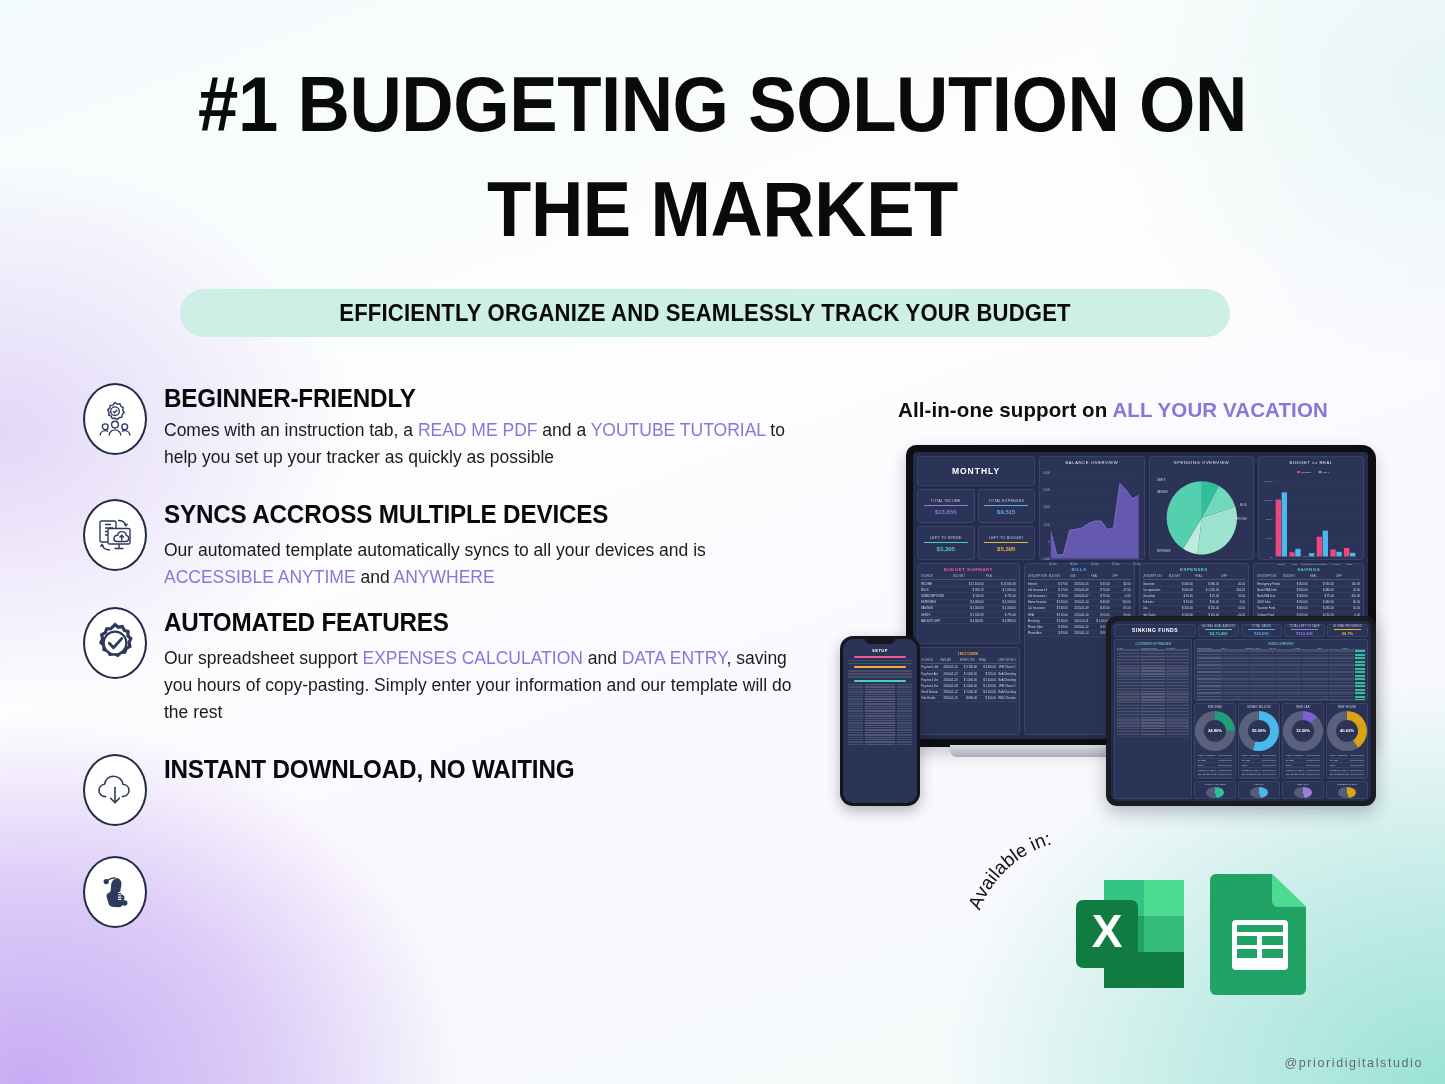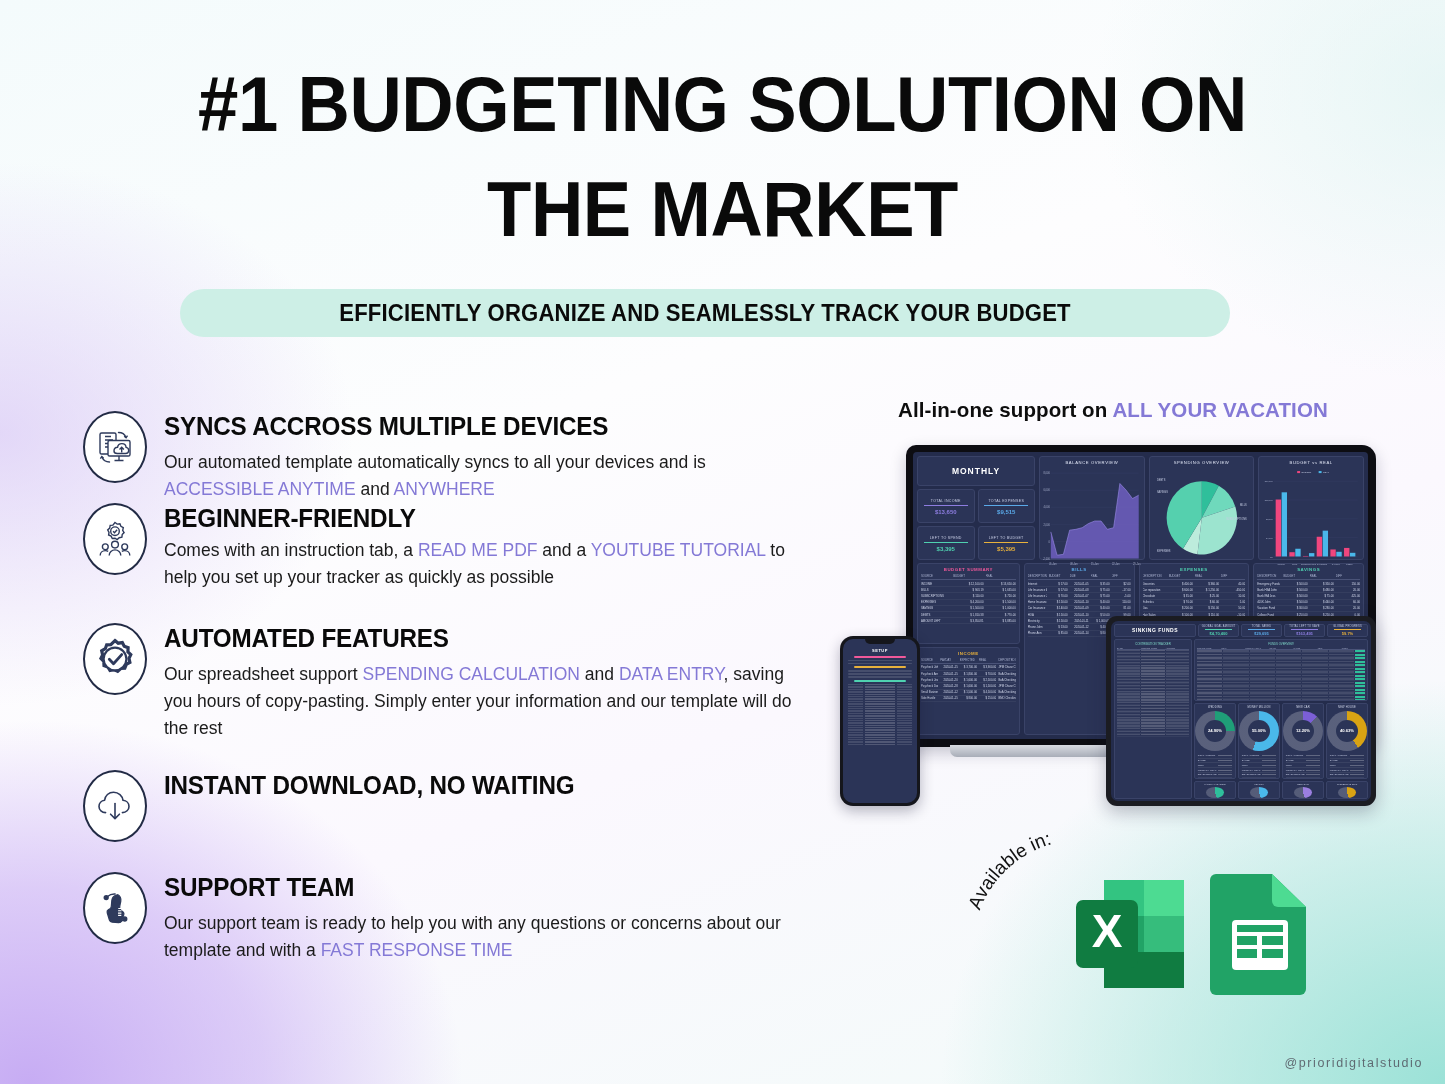--- a/index.html
+++ b/index.html
@@ -67,21 +67,21 @@
     font-weight: 800; font-size: 25px; letter-spacing: -0.2px;
     color: #0a0a0a; margin-bottom: 4px; transform: scaleX(0.97);
     transform-origin: left center;
   }
   .fbody { font-size: 17.5px; line-height: 1.52; color: #1b1b1b; }
   .hl { color: #8479d6; }
 
   
   .feature.f1 { margin-top: 0; }
   .feature.f2 { margin-top: 28px; }
-  .feature.f3 { margin-top: 32px; }
+  .feature.f3 { margin-top: 16px; }
   .feature.f4 { margin-top: 28px; }
   .feature.f5 { margin-top: 28px; }
   .feature.f2 .fhead, .feature.f3 .fhead, .feature.f5 .fhead { margin-bottom: 8px; }
 
   
   .right-head {
     position: absolute; left: 898px; top: 398px;
     font-weight: 800; font-size: 20.5px; color: #0d0d0d; letter-spacing: 0.1px;
   }
   .right-head .hl2 { color: #8479d6; }
@@ -201,20 +201,44 @@
   <span class="l1">#1 BUDGETING SOLUTION ON</span>
   <span class="l2">THE MARKET</span>
 </div>
 
 <div class="subtitle-banner">
   <span>EFFICIENTLY ORGANIZE AND SEAMLESSLY TRACK YOUR BUDGET</span>
 </div>
 
 <div class="features">
 
+  <div class="feature f1">
+    <div class="ficon">
+      <div class="oval">
+        <svg width="40" height="42" viewBox="0 0 40 42">
+          <g fill="none" stroke="#2e3a5c" stroke-width="1.4">
+            <path d="M20 4.5l2.2 1.6 2.7-.3 1 2.5 2.4 1.3-.6 2.7 1.4 2.3-1.9 1.9-.3 2.7-2.7.5-2 1.9-2.2-1.4-2.7.3-1.2-2.4-2.5-1.1.4-2.7-1.3-2.4 2-1.8.5-2.7 2.7-.3z"></path>
+            <circle cx="20" cy="13.2" r="4.3"></circle>
+            <path d="M18.1 13.3l1.4 1.5 2.6-3"></path>
+            <circle cx="20" cy="26.6" r="3.4"></circle>
+            <path d="M14.2 37.5c0-3.3 2.6-5.6 5.8-5.6s5.8 2.3 5.8 5.6"></path>
+            <circle cx="10.3" cy="28.8" r="2.9"></circle>
+            <path d="M5.2 37.5c0-2.9 2.3-4.9 5.1-4.9 1.1 0 2.1.3 2.9.8"></path>
+            <circle cx="29.7" cy="28.8" r="2.9"></circle>
+            <path d="M34.8 37.5c0-2.9-2.3-4.9-5.1-4.9-1.1 0-2.1.3-2.9.8"></path>
+          </g>
+        </svg>
+      </div>
+    </div>
+    <div class="ftext">
+      <div class="fhead">BEGINNER-FRIENDLY</div>
+      <div class="fbody"><span>Comes with an instruction tab, a </span><span class="hl">READ ME PDF</span><span> and a </span><span class="hl">YOUTUBE TUTORIAL</span><span> to help you set up your tracker as quickly as possible</span></div>
+    </div>
+  </div>
+
   <div class="feature f2">
     <div class="ficon">
       <div class="oval">
         <svg width="42" height="42" viewBox="0 0 42 42">
           <g fill="none" stroke="#2e3a5c" stroke-width="1.4">
             <rect x="6" y="7" width="16" height="21" rx="1.6"></rect>
             <path d="M11 10.5h6M11 14h8M11 17.5h8M11 21h6"></path>
             <rect x="14" y="14.5" width="22" height="15.5" rx="1.6" fill="#ffffff"></rect>
             <path d="M25 30v4M20.5 34.5h9"></path>
             <path d="M20 25c0-2.2 1.6-3.8 3.6-3.8.3-2.2 2.2-3.6 4.3-3.6 2.2 0 4 1.6 4.2 3.8 1.6.3 2.6 1.6 2.6 3.1 0 1.8-1.4 3-3.2 3h-8.3c-1.8 0-3.2-1.2-3.2-2.5z" fill="#ffffff"></path>
@@ -226,59 +250,35 @@
           </g>
         </svg>
       </div>
     </div>
     <div class="ftext">
       <div class="fhead">SYNCS ACCROSS MULTIPLE DEVICES</div>
       <div class="fbody"><span>Our automated template automatically syncs to all your devices and is </span><span class="hl">ACCESSIBLE ANYTIME</span><span> and </span><span class="hl">ANYWHERE</span></div>
     </div>
   </div>
 
-  <div class="feature f1">
-    <div class="ficon">
-      <div class="oval">
-        <svg width="40" height="42" viewBox="0 0 40 42">
-          <g fill="none" stroke="#2e3a5c" stroke-width="1.4">
-            <path d="M20 4.5l2.2 1.6 2.7-.3 1 2.5 2.4 1.3-.6 2.7 1.4 2.3-1.9 1.9-.3 2.7-2.7.5-2 1.9-2.2-1.4-2.7.3-1.2-2.4-2.5-1.1.4-2.7-1.3-2.4 2-1.8.5-2.7 2.7-.3z"></path>
-            <circle cx="20" cy="13.2" r="4.3"></circle>
-            <path d="M18.1 13.3l1.4 1.5 2.6-3"></path>
-            <circle cx="20" cy="26.6" r="3.4"></circle>
-            <path d="M14.2 37.5c0-3.3 2.6-5.6 5.8-5.6s5.8 2.3 5.8 5.6"></path>
-            <circle cx="10.3" cy="28.8" r="2.9"></circle>
-            <path d="M5.2 37.5c0-2.9 2.3-4.9 5.1-4.9 1.1 0 2.1.3 2.9.8"></path>
-            <circle cx="29.7" cy="28.8" r="2.9"></circle>
-            <path d="M34.8 37.5c0-2.9-2.3-4.9-5.1-4.9-1.1 0-2.1.3-2.9.8"></path>
-          </g>
-        </svg>
-      </div>
-    </div>
-    <div class="ftext">
-      <div class="fhead">BEGINNER-FRIENDLY</div>
-      <div class="fbody"><span>Comes with an instruction tab, a </span><span class="hl">READ ME PDF</span><span> and a </span><span class="hl">YOUTUBE TUTORIAL</span><span> to help you set up your tracker as quickly as possible</span></div>
-    </div>
-  </div>
-
   <div class="feature f3">
     <div class="ficon">
       <div class="oval">
         <svg width="44" height="44" viewBox="0 0 44 44">
           <g fill="none" stroke="#2e3a5c">
             <path stroke-width="3.2" d="M22 3.6l3.2 2.6 4.1-.6 1.9 3.7 3.9 1.4-.2 4.1 2.9 2.9-1.8 3.7.9 4-3.6 2-1.5 3.9-4.1.2-3 2.8-3.7-1.7-4 .9-2.1-3.6-3.9-1.4-.2-4.1-2.9-2.9 1.7-3.7-.9-4 3.6-2.1 1.4-3.9 4.1-.2z"></path>
             <circle cx="22" cy="22" r="11.4" stroke-width="2.2" fill="#ffffff"></circle>
             <path stroke-width="2.8" stroke-linecap="round" stroke-linejoin="round" d="M16.3 22.3l4.2 4.4 8.2-9.1"></path>
           </g>
         </svg>
       </div>
     </div>
     <div class="ftext">
       <div class="fhead">AUTOMATED FEATURES</div>
-      <div class="fbody"><span>Our spreadsheet support </span><span class="hl">SPENDING CALCULATION</span><span> and </span><span class="hl">DATA ENTRY</span><span>, saving you hours of copy-pasting. Simply enter your information and our template will do the rest</span></div>
+      <div class="fbody"><span>Our spreadsheet support </span><span class="hl">EXPENSES CALCULATION</span><span> and </span><span class="hl">DATA ENTRY</span><span>, saving you hours of copy-pasting. Simply enter your information and our template will do the rest</span></div>
     </div>
   </div>
 
   <div class="feature f4">
     <div class="ficon">
       <div class="oval">
         <svg width="42" height="36" viewBox="0 0 42 36">
           <g fill="none" stroke="#2e3a5c" stroke-width="1.6" stroke-linecap="round" stroke-linejoin="round">
             <path d="M11.6 24.6C7.9 24.6 5 21.9 5 18.4c0-3.2 2.4-5.8 5.6-6.2C11 7.6 14.8 4.2 19.6 4.2c4.9 0 8.9 3.5 9.4 8.1 3.5.3 6 2.9 6 6.1 0 3.4-2.9 6.2-6.6 6.2"></path>
             <path d="M21 15.5v14.8"></path>
@@ -303,24 +303,20 @@
             </g>
           </g>
           <g fill="none" stroke="#2e3a5c" stroke-width="1.5" stroke-linecap="round">
             <path d="M13.5 9.5c2.1-1.8 4.8-2.7 7.6-2.5"></path>
             <circle cx="12.2" cy="10.6" r="1.9" fill="#2e3a5c"></circle>
             <path d="M29.5 33c-2.2 1.7-5 2.4-7.7 2.1"></path>
             <circle cx="30.8" cy="32" r="1.9" fill="#2e3a5c"></circle>
           </g>
         </svg>
       </div>
-    </div>
-    <div class="ftext">
-      <div class="fhead">SUPPORT TEAM</div>
-      <div class="fbody"><span>Our support team is ready to help you with any questions or concerns about our template and with a </span><span class="hl">FAST RESPONSE TIME</span></div>
     </div>
   </div>
 
 </div>
 
 <div class="right-head">
   <span>All-in-one support on </span><span class="hl2">ALL YOUR VACATION</span>
 </div>
 
 <div class="devices">

